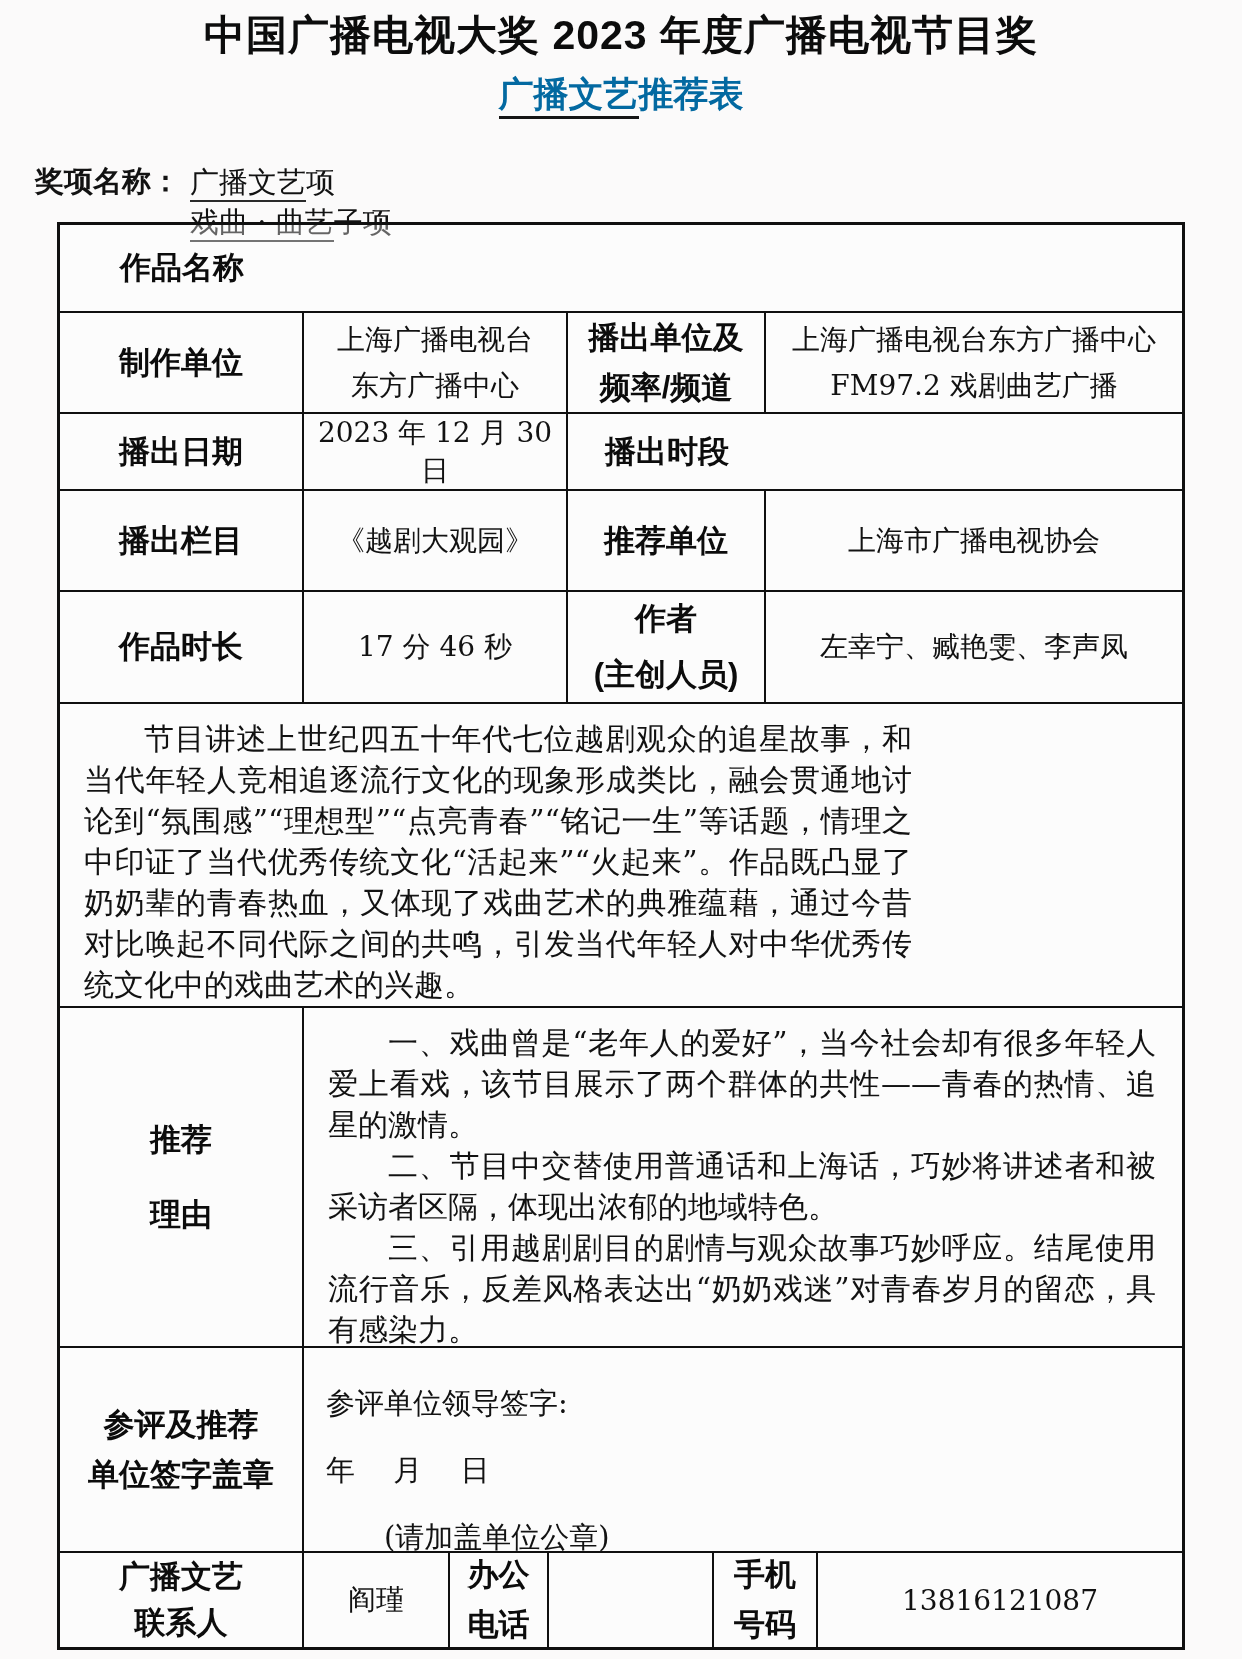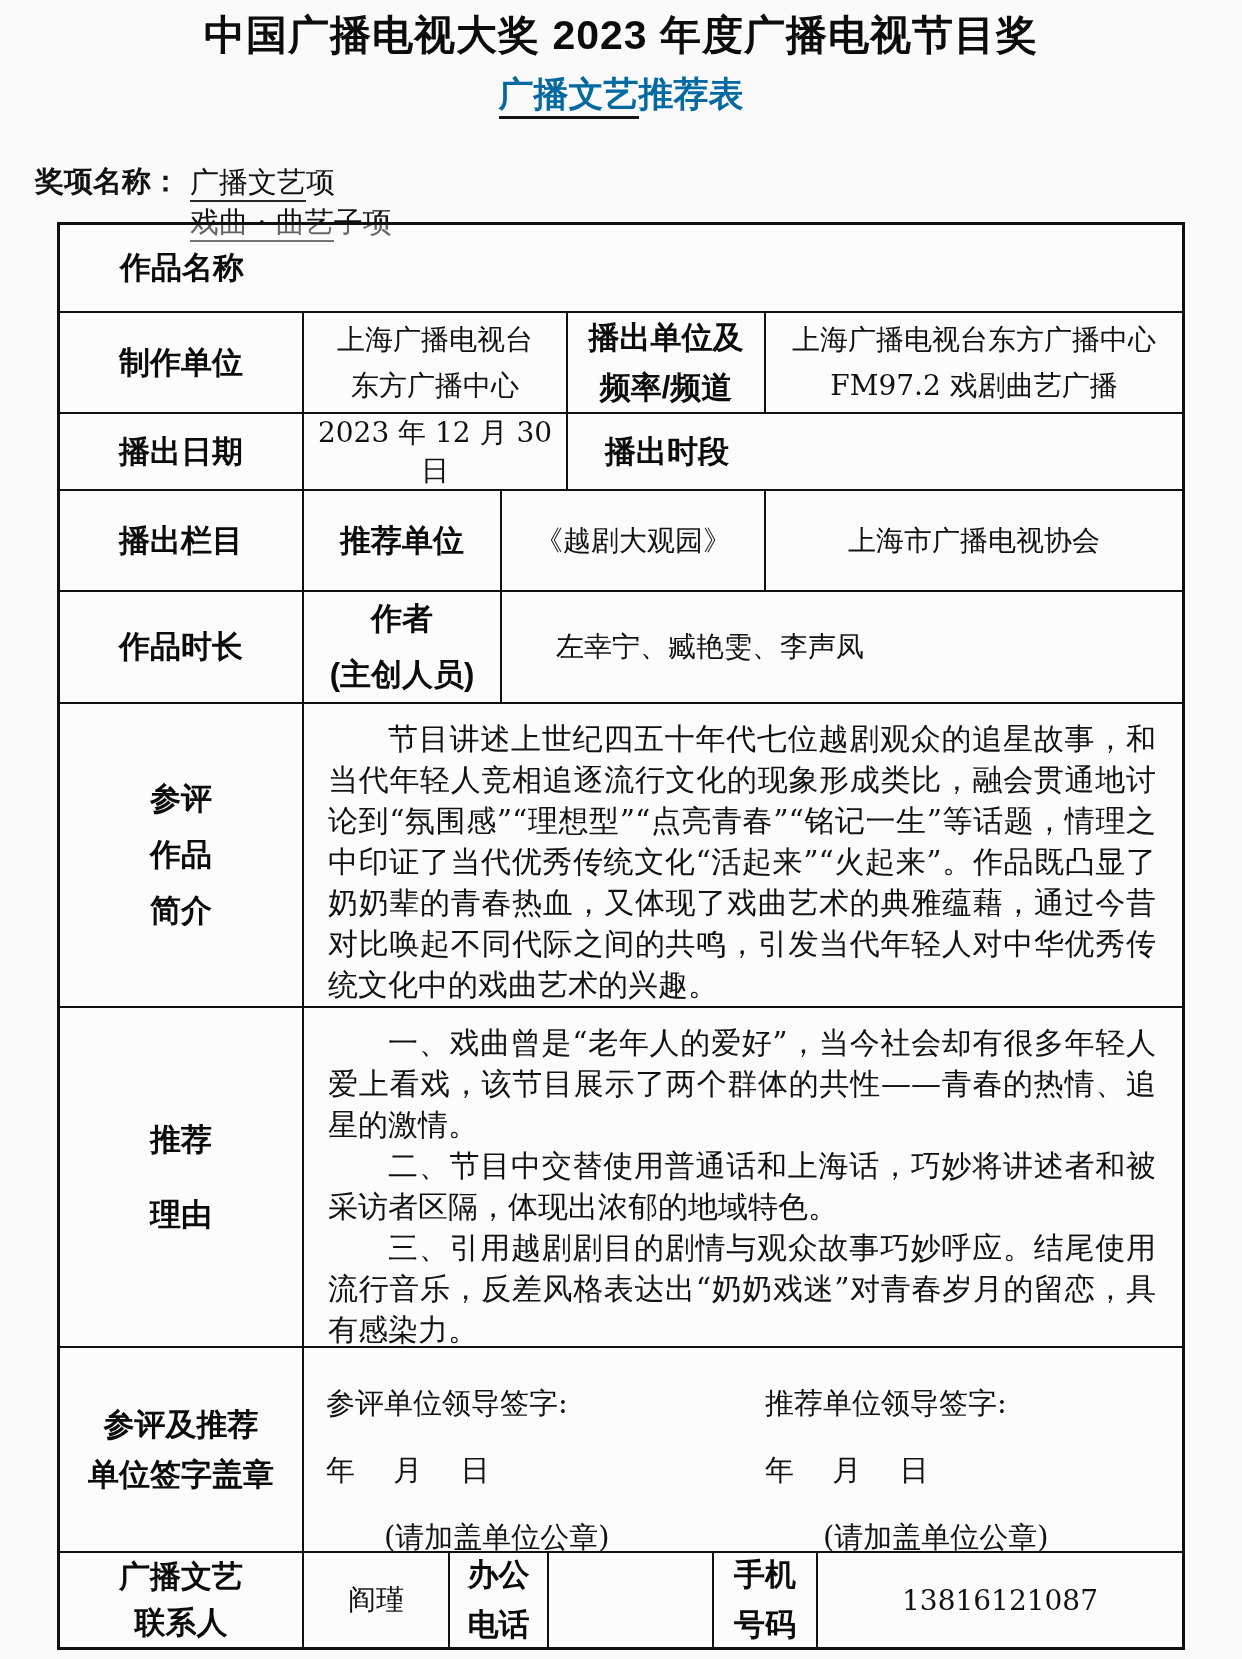--- a/index.html
+++ b/index.html
@@ -62,21 +62,21 @@
   .pre { white-space:pre-line; }
   .lh-46 { line-height:46px; }
   .lh-50 { line-height:50px; }
   .lh-56 { line-height:56px; }
   .lh-75 { line-height:75px; }
 
   .textcell { align-items:stretch; justify-content:flex-start; text-align:left; }
   .textblock { padding:14px 26px 6px 24px; font-size:30px; line-height:41px; text-align:justify; }
   .textblock p { text-indent:2em; }
 
-  .sig-cell { flex-direction:row; align-items:flex-start; justify-content:flex-start; text-align:left; padding-top:36px; }
+  .sig-cell { flex-direction:column; align-items:flex-start; justify-content:flex-start; text-align:left; padding-top:36px; }
   .sig-col { width:50%; padding-left:22px; font-size:29px; }
   .sig-line { margin-bottom:27px; white-space:pre; }
   .sig-stamp { margin-left:58px; }
 </style>
 </head>
 <body>
 
 <div class="hd-title">中国广播电视大奖 2023 年度广播电视节目奖</div>
 
 <div class="hd-subtitle">
@@ -108,36 +108,34 @@
   </div>
 
   <div class="row r3">
     <div class="cell w1 label">播出日期</div>
     <div class="cell w2 value">2023 年 12 月 30 日</div>
     <div class="cell w3 label">播出时段</div>
   </div>
 
   <div class="row r4">
     <div class="cell w1 label">播出栏目</div>
+    <div class="cell w2 value">《越剧大观园》</div>
     <div class="cell w3 label">推荐单位</div>
-    <div class="cell w2 value">《越剧大观园》</div>
     <div class="cell w4 value">上海市广播电视协会</div>
   </div>
 
   <div class="row r5">
     <div class="cell w1 label">作品时长</div>
+    <div class="cell w2 value">17 分 46 秒</div>
     <div class="cell w3 label pre lh-56">作者
 (主创人员)</div>
     <div class="cell w4 value">左幸宁、臧艳雯、李声凤</div>
   </div>
 
   <div class="row r6">
-    <div class="cell w1 label pre lh-56">参评
-作品
-简介</div>
     <div class="cell wm textcell">
       <div class="textblock">
           <p>节目讲述上世纪四五十年代七位越剧观众的追星故事，和当代年轻人竞相追逐流行文化的现象形成类比，融会贯通地讨论到“氛围感”“理想型”“点亮青春”“铭记一生”等话题，情理之中印证了当代优秀传统文化“活起来”“火起来”。作品既凸显了奶奶辈的青春热血，又体现了戏曲艺术的典雅蕴藉，通过今昔对比唤起不同代际之间的共鸣，引发当代年轻人对中华优秀传统文化中的戏曲艺术的兴趣。</p>
         </div>
     </div>
   </div>
 
   <div class="row r7">
     <div class="cell w1 label pre lh-75">推荐
 理由</div>

